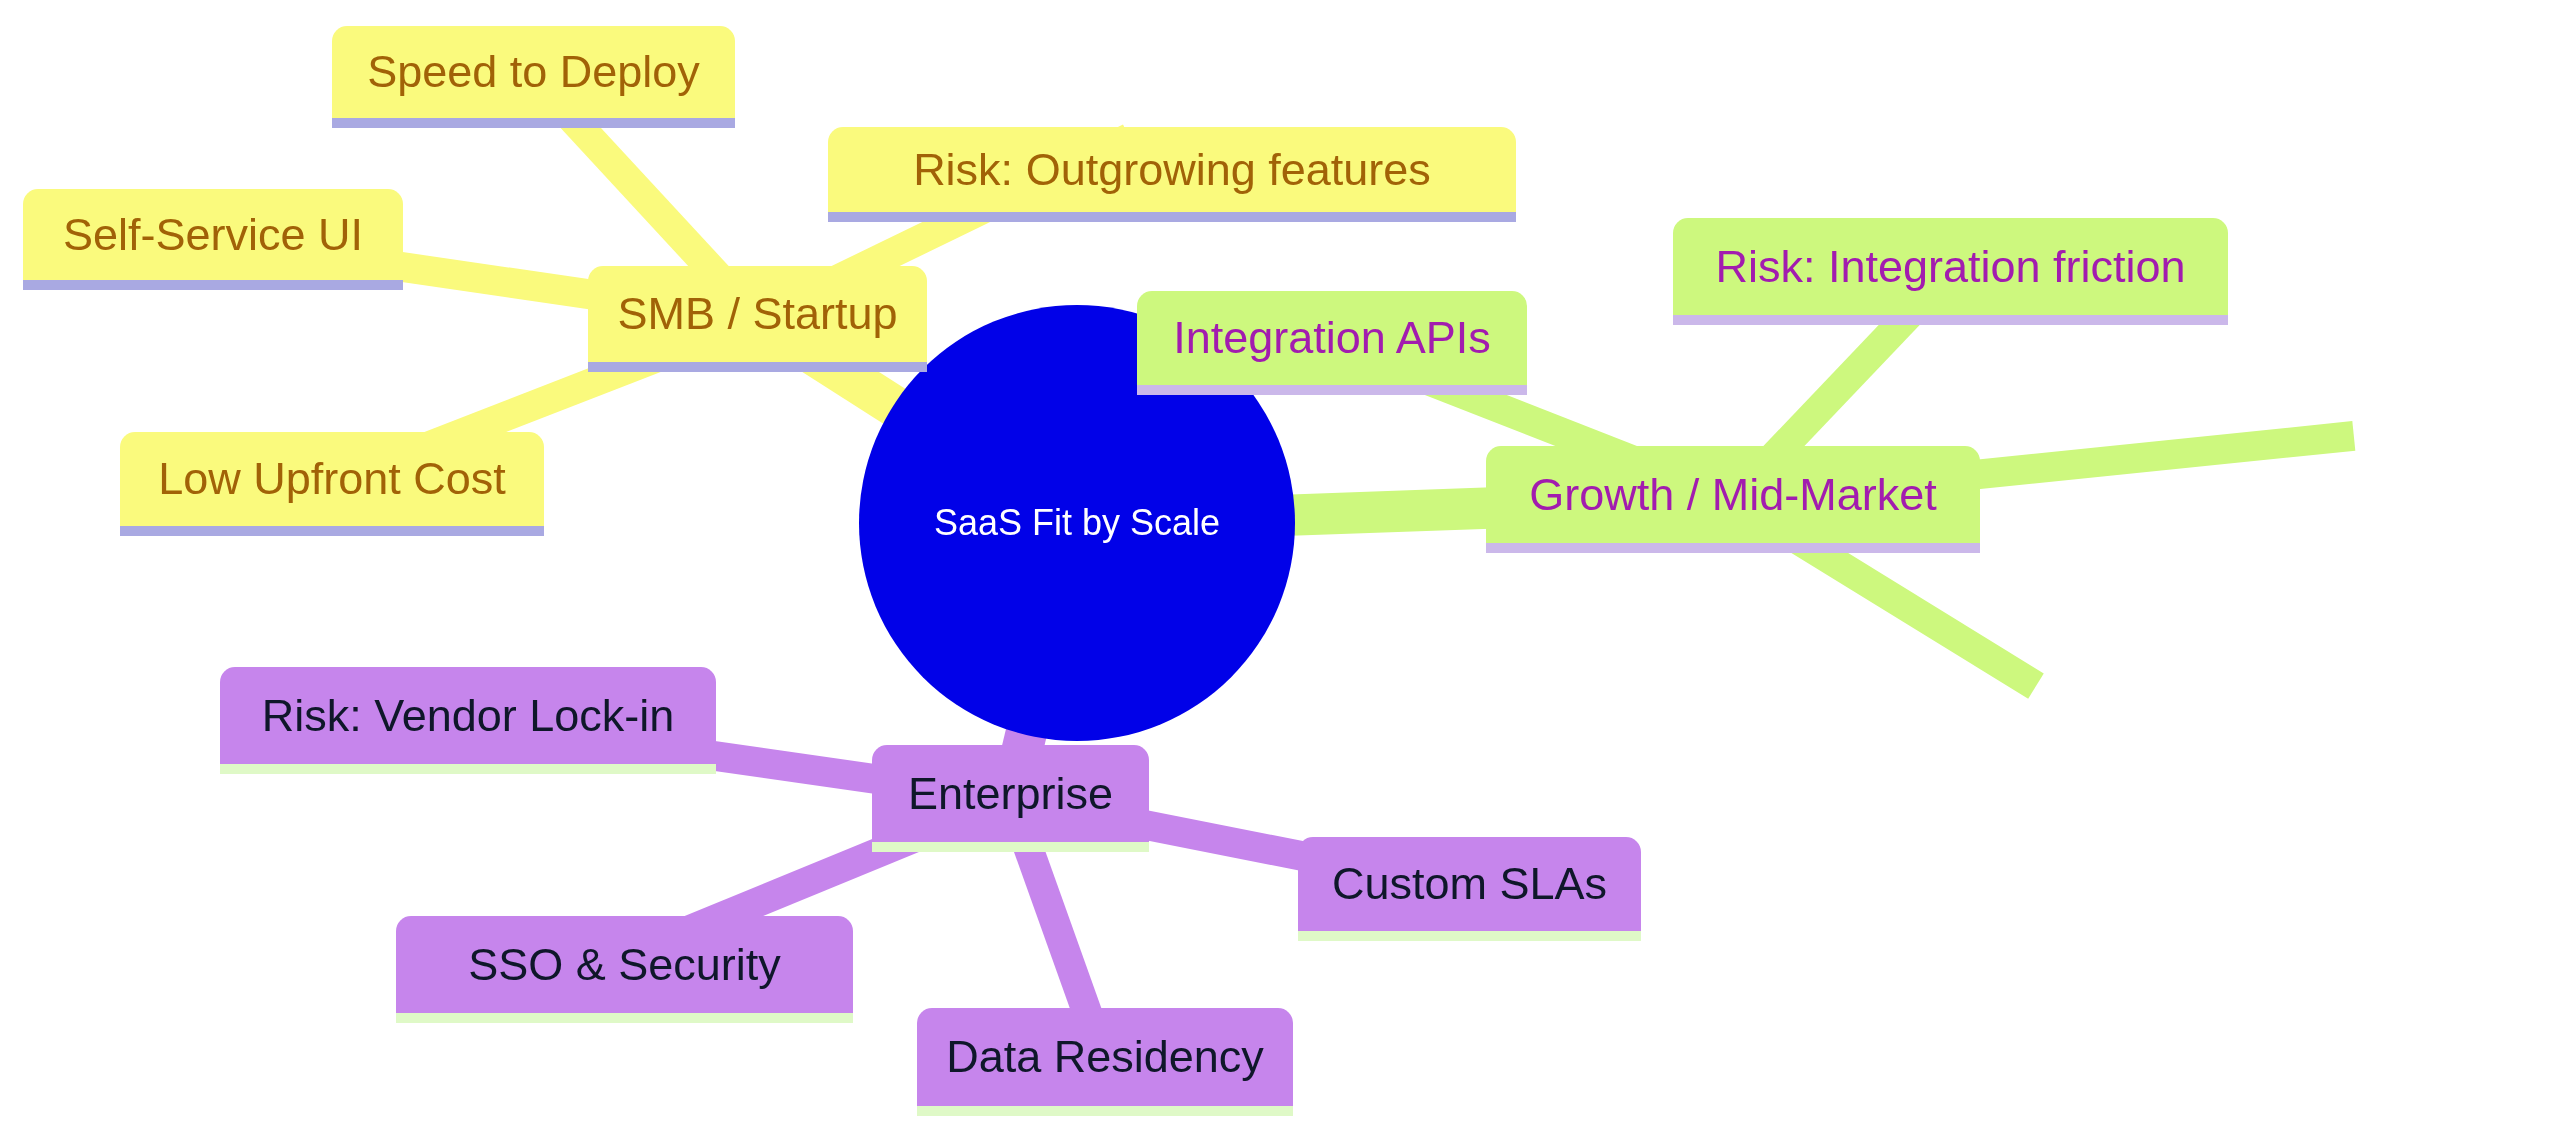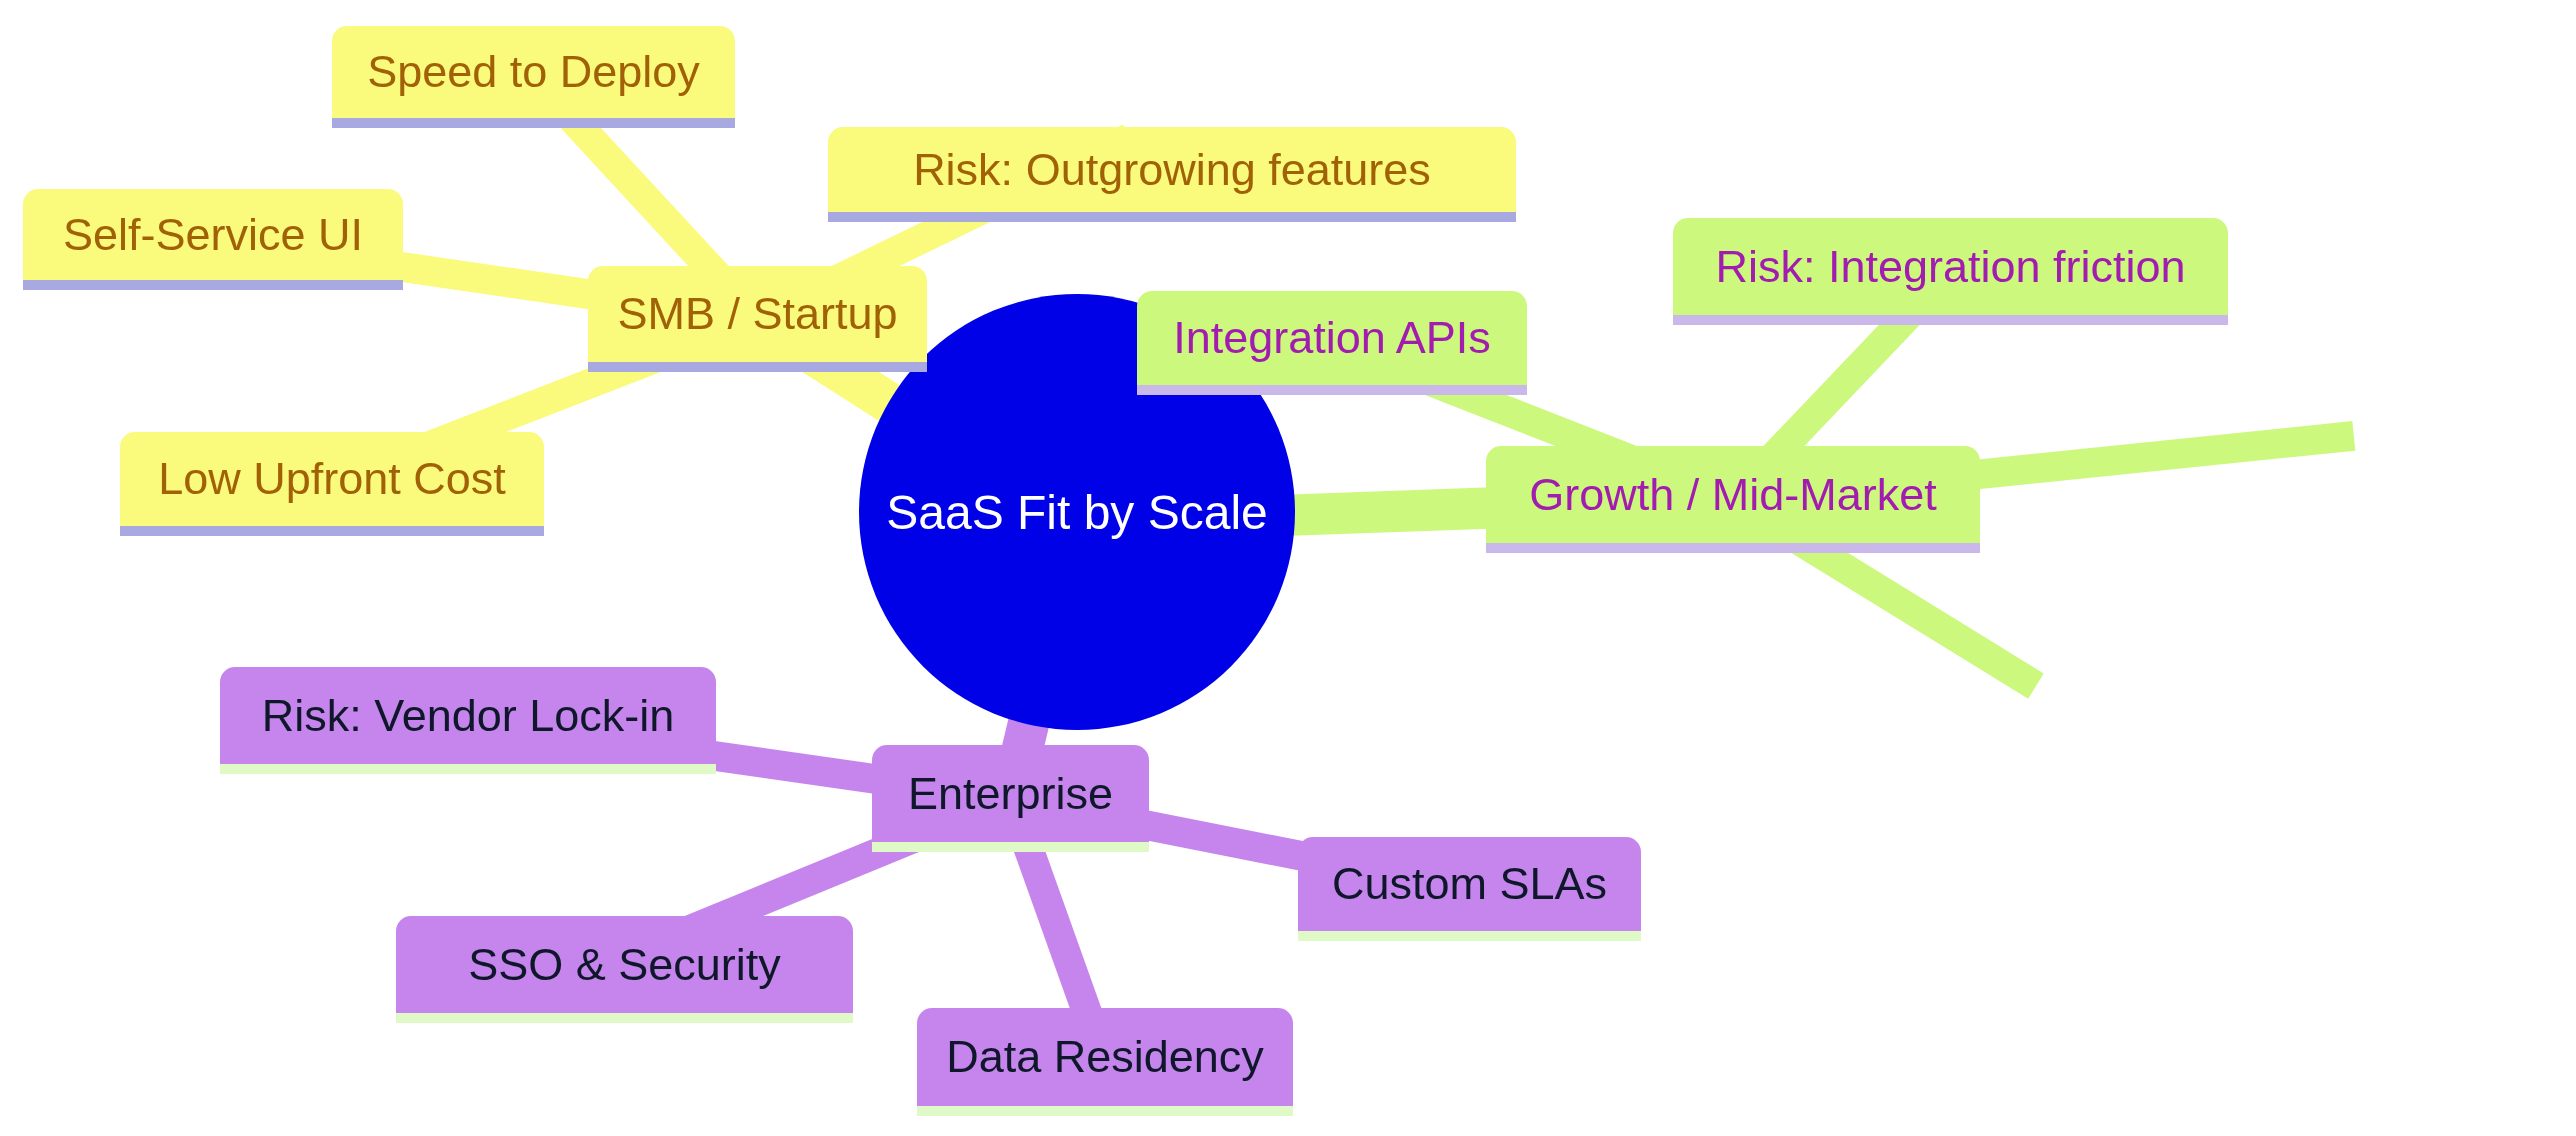--- a/index.html
+++ b/index.html
@@ -22,29 +22,29 @@
     height: 1136px;
   }
   .e-yellow { stroke: #FAFA7D; }
   .e-green  { stroke: #CDF87E; }
   .e-purple { stroke: #C685EC; }
   .e-root   { stroke-width: 50px; }
   .e-leaf   { stroke-width: 36px; }
 
   .root-node {
     position: absolute;
-    left: 859px; top: 294px;
+    left: 859px; top: 305px;
     width: 436px; height: 436px;
     border-radius: 50%;
     background: #0101E8;
     color: #ffffff;
     display: flex;
     align-items: center;
     justify-content: center;
-    font-size: 48px;
+    font-size: 36px;
     white-space: nowrap;
   }
   .node {
     position: absolute;
     box-sizing: border-box;
     display: flex;
     align-items: center;
     justify-content: center;
     font-size: 45px;
     white-space: nowrap;

